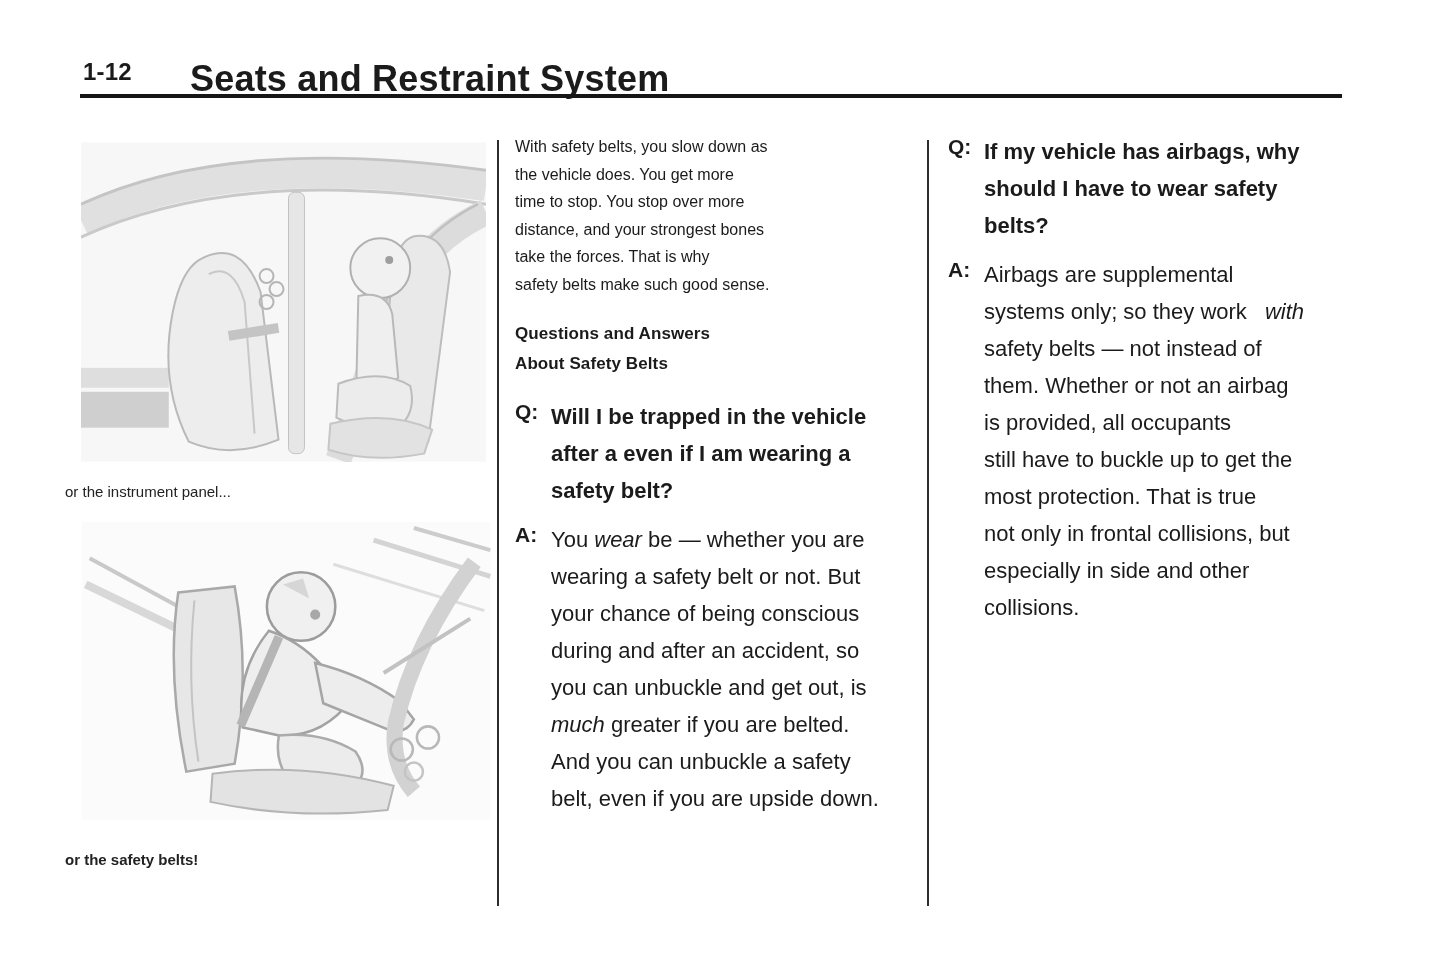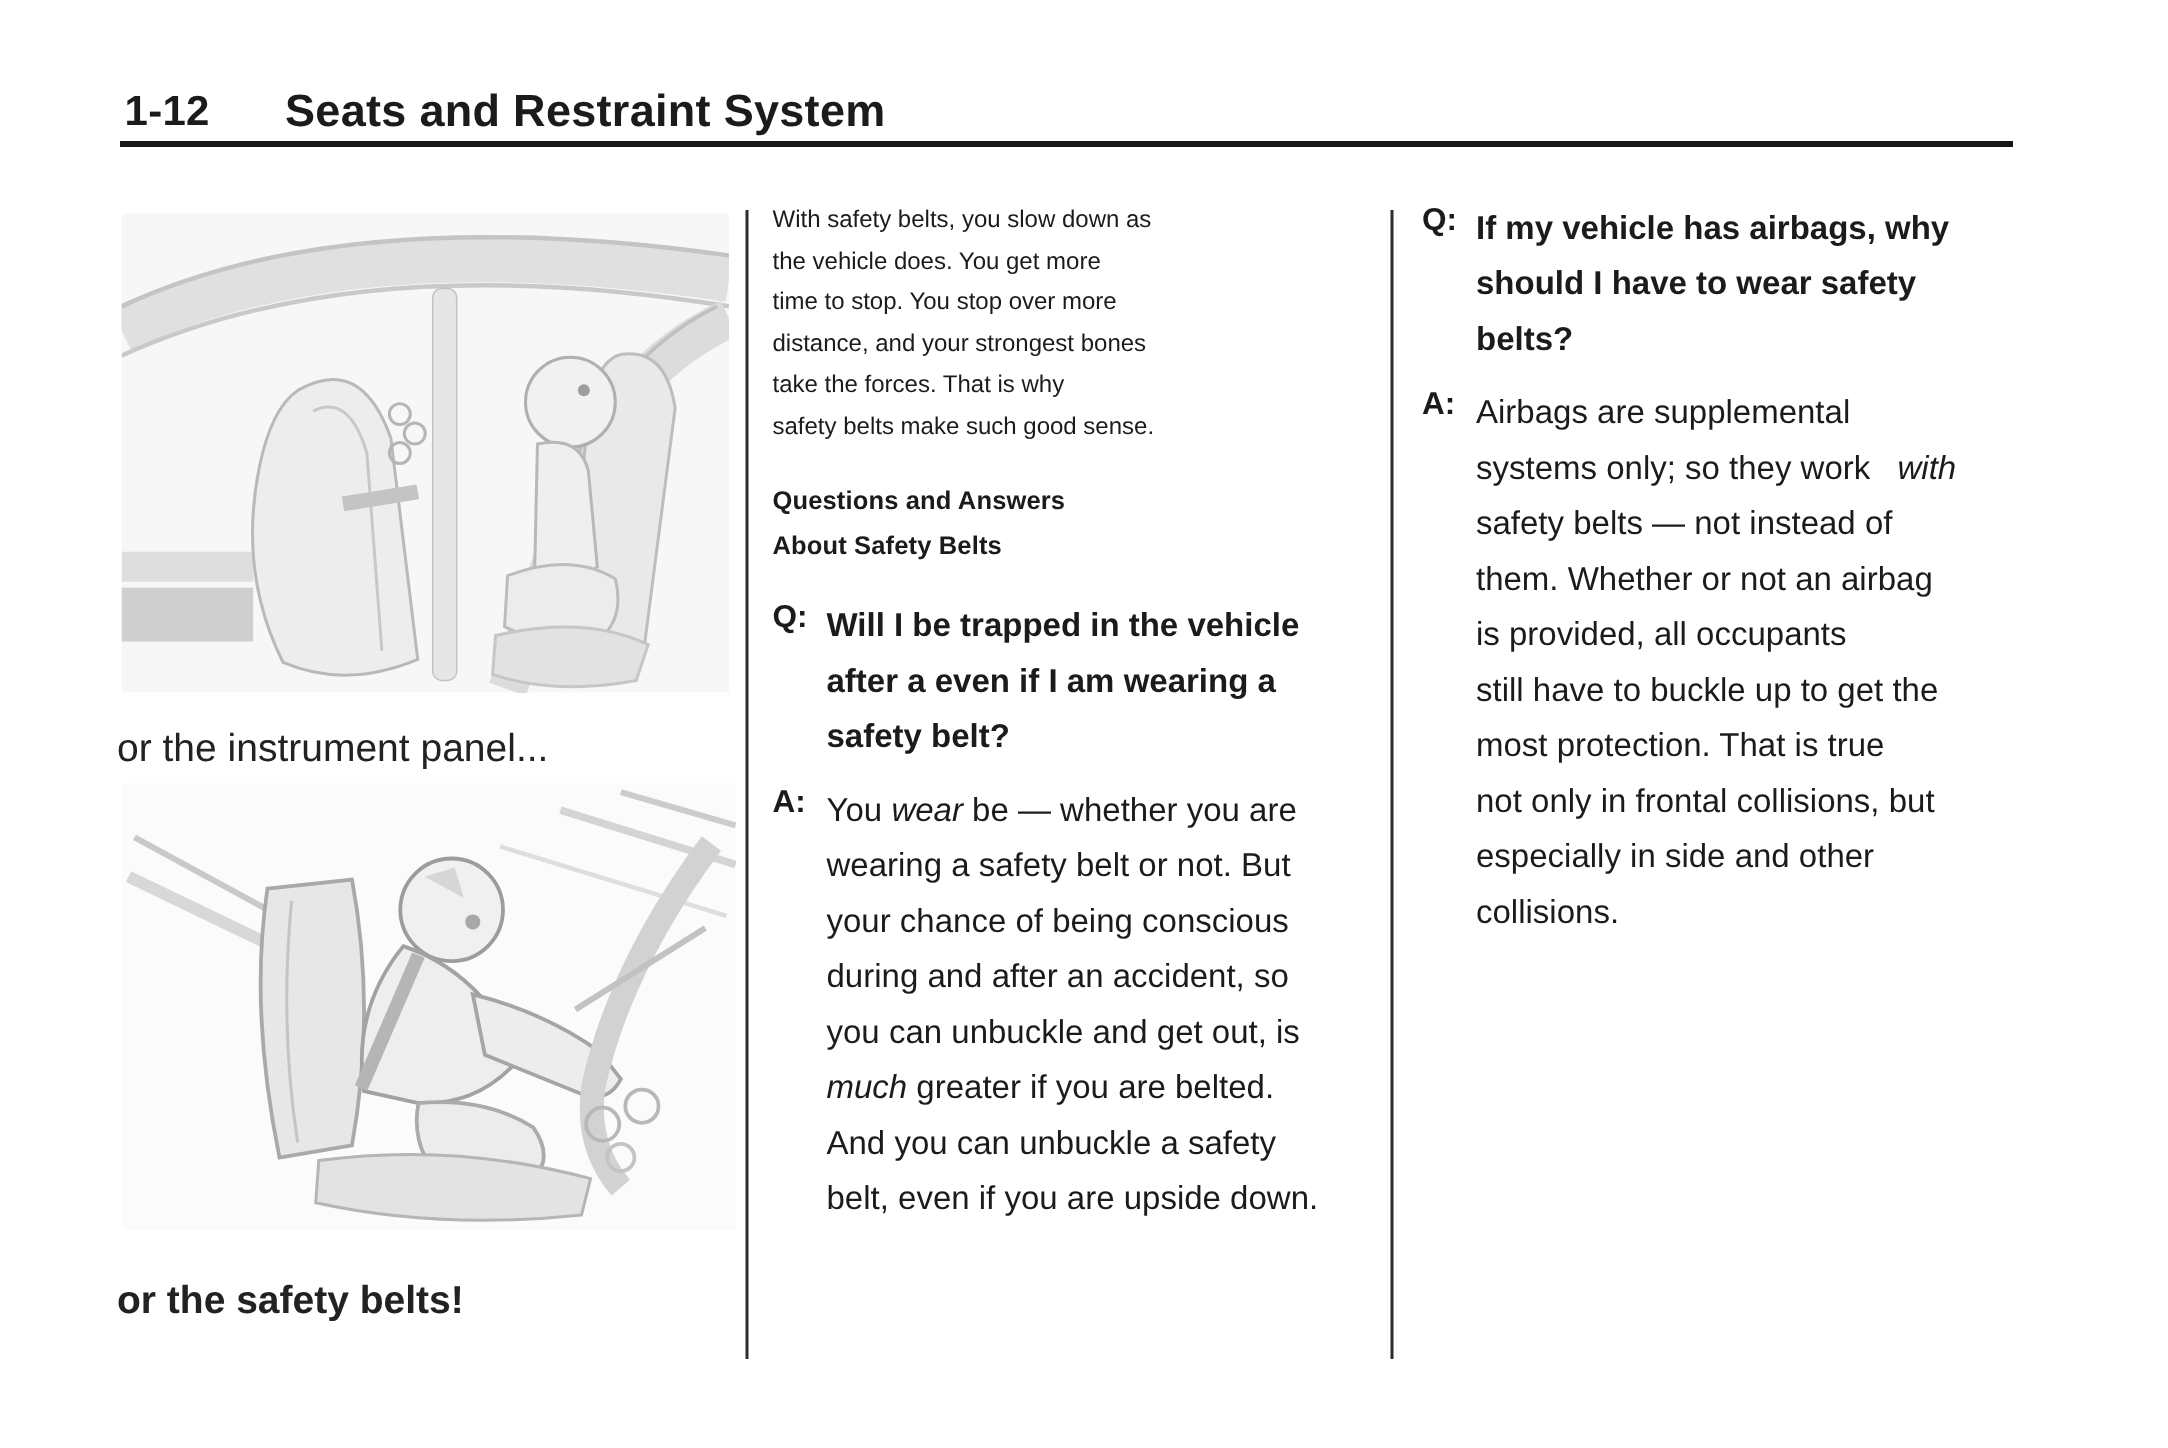--- a/index.html
+++ b/index.html
@@ -5,33 +5,33 @@
   * { margin:0; padding:0; box-sizing:border-box; }
   html,body { background:#ffffff; }
   body {
     width:1445px; height:965px; position:relative; overflow:hidden;
     font-family:"Liberation Sans", sans-serif; color:#1b1b1b;
     -webkit-font-smoothing:antialiased;
   }
   .page { position:absolute; inset:0; background:#ffffff; }
 
   
-  .hdr-num   { position:absolute; left:83px;  top:58px; font-size:28px; font-weight:bold; letter-spacing:0.2px; }
-  .hdr-title { position:absolute; left:190px; top:58px; font-size:30px; font-weight:bold; letter-spacing:0.2px; }
+  .hdr-num   { position:absolute; left:83px;  top:58px; font-size:24px; font-weight:bold; letter-spacing:0.2px; }
+  .hdr-title { position:absolute; left:190px; top:58px; font-size:36px; font-weight:bold; letter-spacing:0.2px; }
   .hdr-rule  { position:absolute; left:80px;  top:94px; width:1262px; height:4px; background:#161616; }
 
   
   .divider { position:absolute; top:140px; width:2px; height:766px; background:#2d2d2d; }
   .divider.d1 { left:497px; }
   .divider.d2 { left:927px; }
 
   
   .fig1 { position:absolute; left:81px; top:142px; width:405px; height:320px; }
   .fig2 { position:absolute; left:81px; top:522px; width:410px; height:298px; }
-  .caption { position:absolute; left:78px; font-size:26px; color:#222; }
+  .caption { position:absolute; left:65px; font-size:15px; color:#222; }
   .cap1 { top:483px; }
   .cap2 { top:851px;font-weight:bold; }
   .fig1 svg, .fig2 svg { width:100%; height:100%; display:block; }
 
   
   .mid-col   { position:absolute; left:515px; top:133px; width:400px; }
   .right-col { position:absolute; left:948px; top:133px; width:402px; }
 
   .body-text { font-size:16px; line-height:27.5px; white-space:pre-line; }
   .section-heading {

